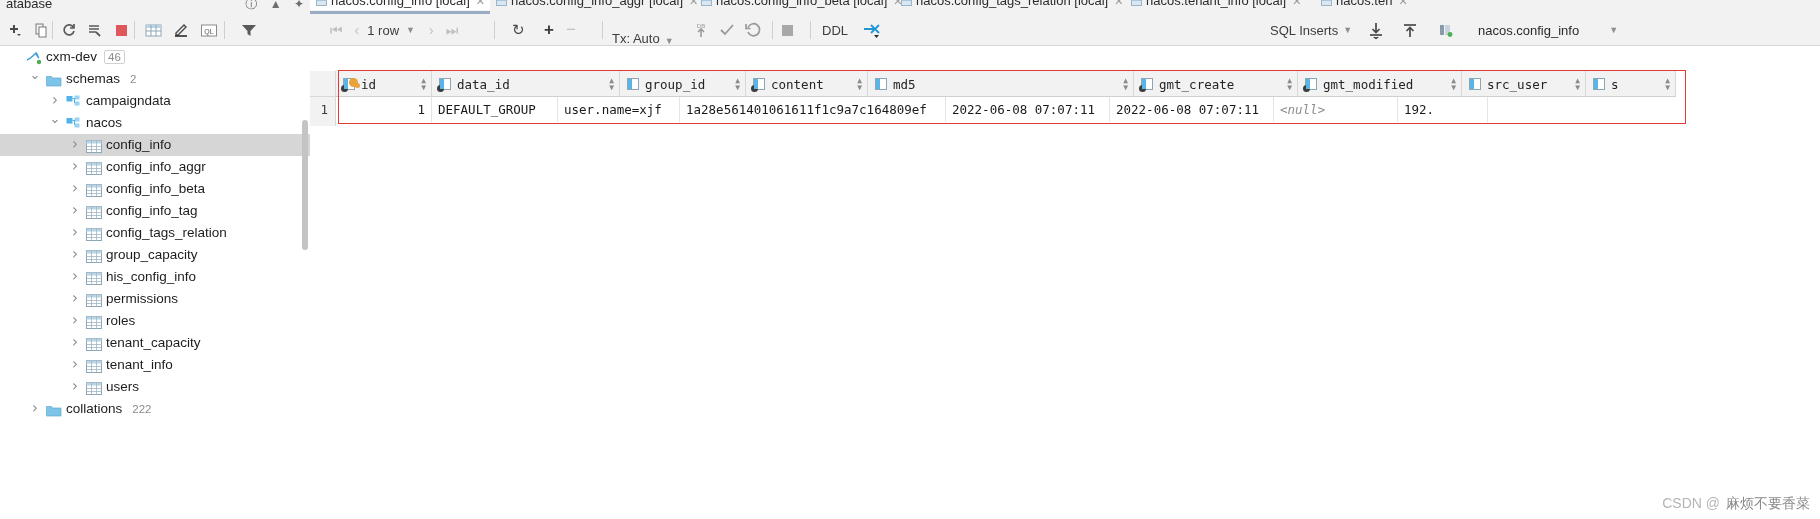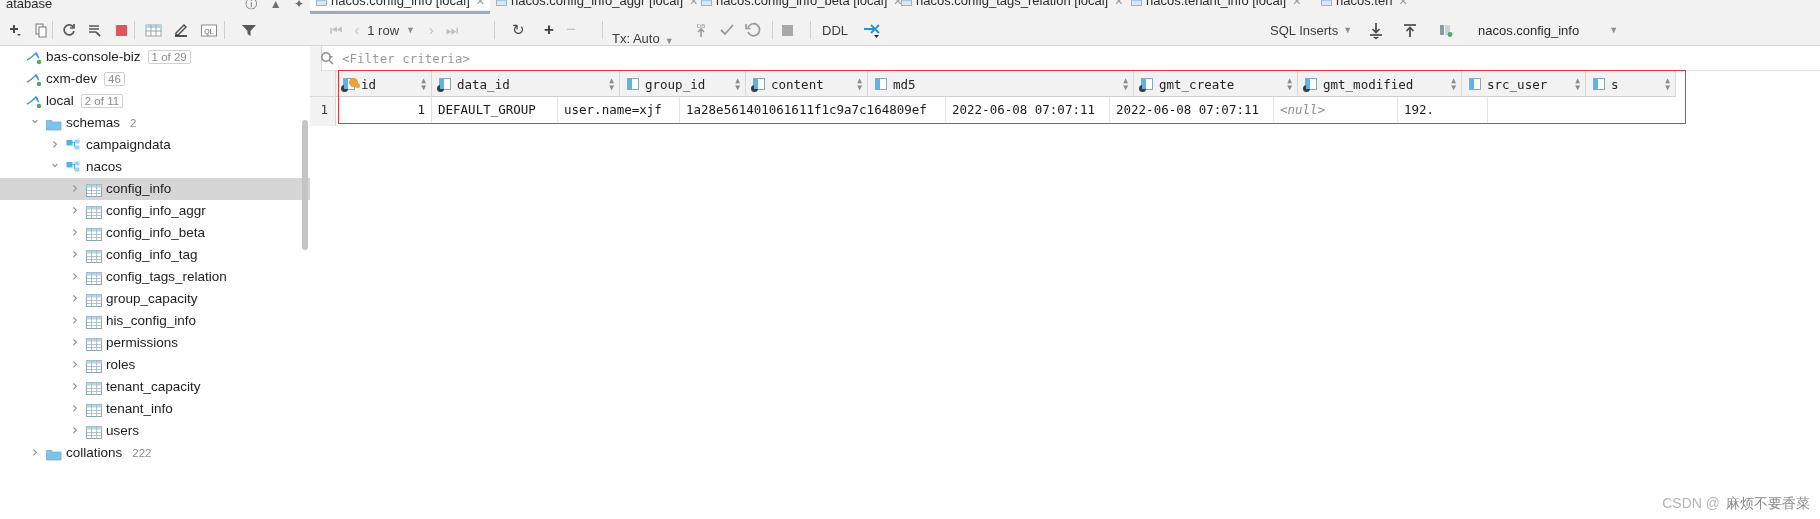--- a/index.html
+++ b/index.html
@@ -273,37 +273,21 @@
     </div>
   </div>
 
   <div class="sidebar" id="tree">
       <div class="trow">
         <span class="ticon" style="left: 26px;"><svg width="16" height="14" viewBox="0 0 16 14">
             <path d="M1 9c3-1 6-4 9-7 1 2 1 4 3 5" fill="none" stroke="#3d9ad6" stroke-width="1.5"></path>
             <path d="M10 2c1 1 1.5 2 2 3" fill="none" stroke="#3d9ad6" stroke-width="1.3"></path>
             <circle cx="13" cy="11" r="2.2" fill="#4caf50"></circle>
           </svg></span>
-        <span class="tlabel" style="left: 46px;">bas-console-biz<span class="tcount boxed">1 of 29</span></span>
-      </div>
-      <div class="trow">
-        <span class="ticon" style="left: 26px;"><svg width="16" height="14" viewBox="0 0 16 14">
-            <path d="M1 9c3-1 6-4 9-7 1 2 1 4 3 5" fill="none" stroke="#3d9ad6" stroke-width="1.5"></path>
-            <path d="M10 2c1 1 1.5 2 2 3" fill="none" stroke="#3d9ad6" stroke-width="1.3"></path>
-            <circle cx="13" cy="11" r="2.2" fill="#4caf50"></circle>
-          </svg></span>
         <span class="tlabel" style="left: 46px;">cxm-dev<span class="tcount boxed">46</span></span>
-      </div>
-      <div class="trow">
-        <span class="ticon" style="left: 26px;"><svg width="16" height="14" viewBox="0 0 16 14">
-            <path d="M1 9c3-1 6-4 9-7 1 2 1 4 3 5" fill="none" stroke="#3d9ad6" stroke-width="1.5"></path>
-            <path d="M10 2c1 1 1.5 2 2 3" fill="none" stroke="#3d9ad6" stroke-width="1.3"></path>
-            <circle cx="13" cy="11" r="2.2" fill="#4caf50"></circle>
-          </svg></span>
-        <span class="tlabel" style="left: 46px;">local<span class="tcount boxed">2 of 11</span></span>
       </div>
       <div class="trow">
         <span class="arrow" style="left: 28px; font-size: 13px; line-height: 14px;">⌄</span>
         <span class="ticon" style="left: 46px;"><svg width="16" height="13" viewBox="0 0 16 13">
             <path d="M0.5 2.5h5l1.2 1.5H15v8H0.5z" fill="#7ec4e8" stroke="#5fa9d2" stroke-width="0.7"></path>
           </svg></span>
         <span class="tlabel" style="left: 66px;">schemas<span class="tcount">2</span></span>
       </div>
       <div class="trow">
         <span class="arrow" style="left: 48px; font-size: 15px; line-height: 20px;">›</span>
@@ -521,31 +505,20 @@
         <svg width="16" height="16" viewBox="0 0 16 16">
           <rect x="2" y="3" width="4" height="10" fill="#8a9aa8"></rect>
           <rect x="7" y="3" width="5" height="10" fill="#c8d4dd"></rect>
           <circle cx="12" cy="12.5" r="2.4" fill="#4caf50"></circle>
         </svg>
         <span style="color:#2a2a2a;margin-left:6px;">nacos.config_info</span>
         <span class="chev" style="margin-left:12px;">▼</span>
       </div>
     </div>
 
-    <div class="filterbar">
-      <div class="filter-gutter"></div>
-      <div class="filter-q">
-        <svg width="14" height="14" viewBox="0 0 14 14">
-          <circle cx="6" cy="6" r="4.2" fill="none" stroke="#8a8a8a" stroke-width="1.4"></circle>
-          <path d="M9.2 9.2L13 13" stroke="#8a8a8a" stroke-width="1.4"></path>
-          <path d="M11 5l2 2 2-2z" fill="#8a8a8a" transform="translate(-2,0)"></path>
-        </svg>
-      </div>
-      <div class="filter-text">&lt;Filter criteria&gt;</div>
-    </div>
 
     <div class="grid">
       <div class="gutter-col">
         <div class="gutter-hdr"></div>
         <div class="gutter-cell">1</div>
       </div>
       <div class="hdrrow" id="hdrrow">
           <div class="hcell" style="width: 96px;">
             <span class="colic pk">
               <span class="keyic"></span>

